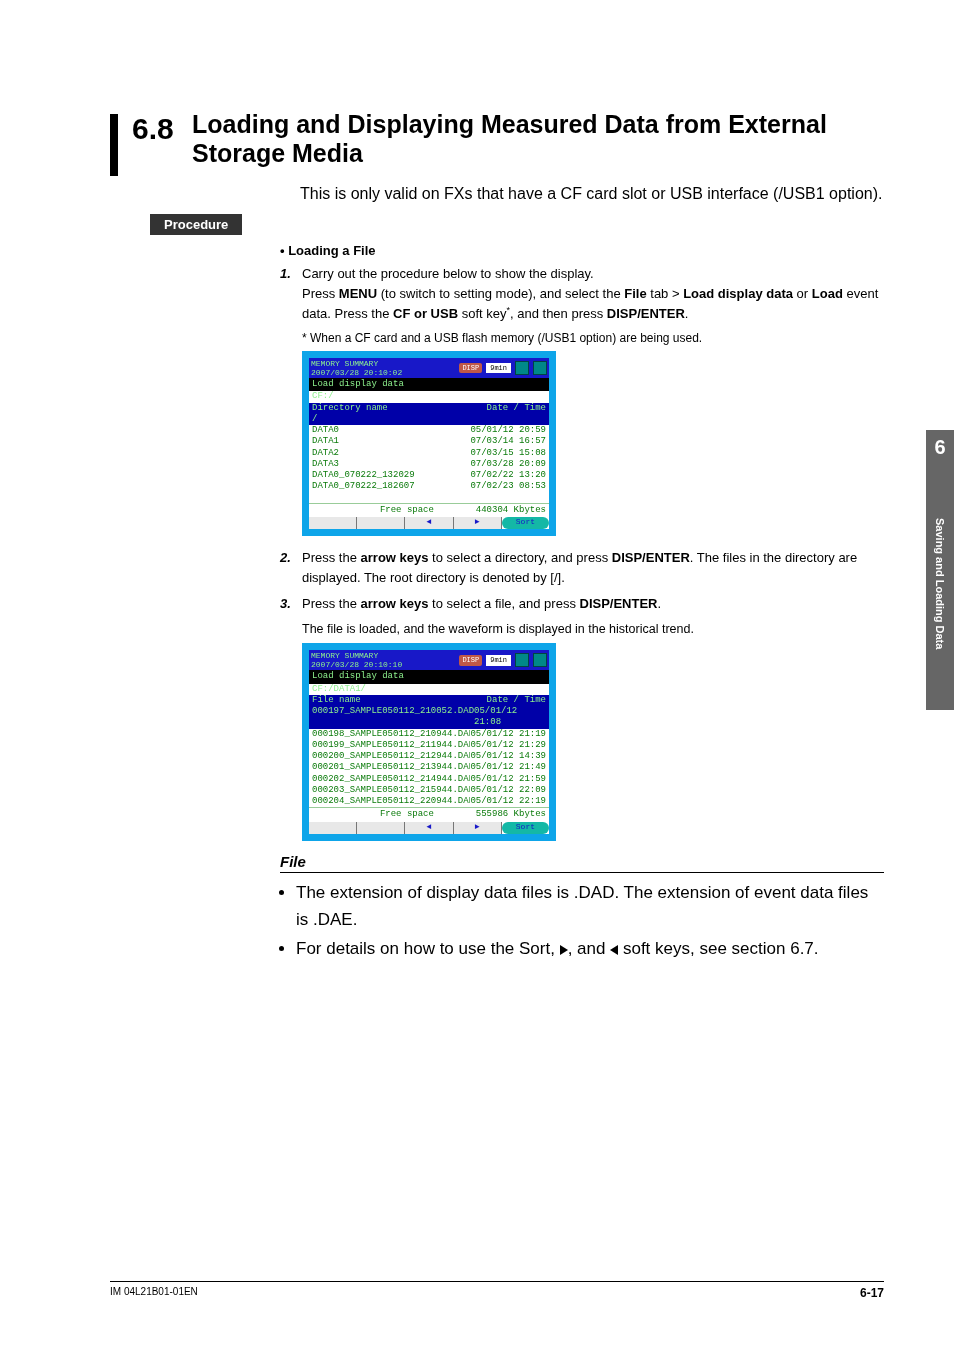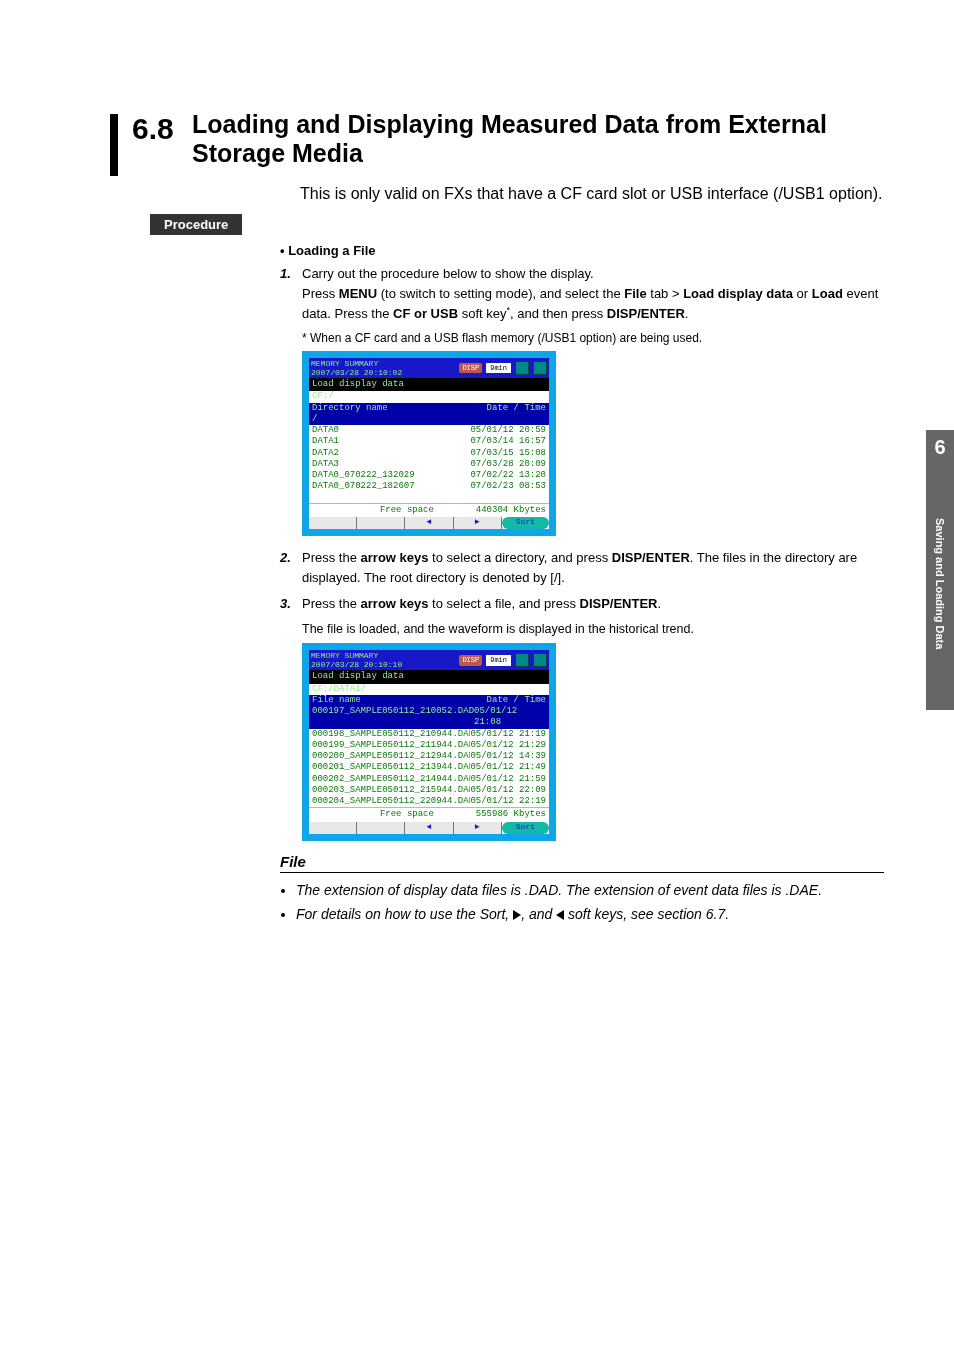--- a/index.html
+++ b/index.html
@@ -207,23 +207,22 @@
     margin: 8px 0 2px 0;
   }
   .note-line {
     border: none;
     border-top: 1px solid #000;
     margin: 0 0 6px 0;
   }
   ul.notes {
     margin: 0;
     padding-left: 16px;
-    font-size: 14px;
+    font-size: 17px;
     line-height: 1.6;
-    font-style: italic;
   }
   ul.notes li { margin-bottom: 2px; }
   .tri {
     display: inline-block;
     width: 0; height: 0;
     border-top: 5px solid transparent;
     border-bottom: 5px solid transparent;
     vertical-align: -1px;
   }
   .tri-r { border-left: 8px solid #000; }
@@ -415,13 +414,17 @@
     <div class="note-h">File</div>
     <hr class="note-line">
     <ul class="notes">
       <li>The extension of display data files is .DAD. The extension of event data files is .DAE.</li>
       <li>
         <span>For details on how to use the Sort, </span><span class="tri tri-r"></span><span>, and </span><span class="tri tri-l"></span><span> soft keys, see section 6.7.</span>
       </li>
     </ul>
   </div>
 
+  <div class="footer">
+    <span>IM 04L21B01-01EN</span>
+    <span class="pg">6-17</span>
+  </div>
 </div>
 
 </body></html>

